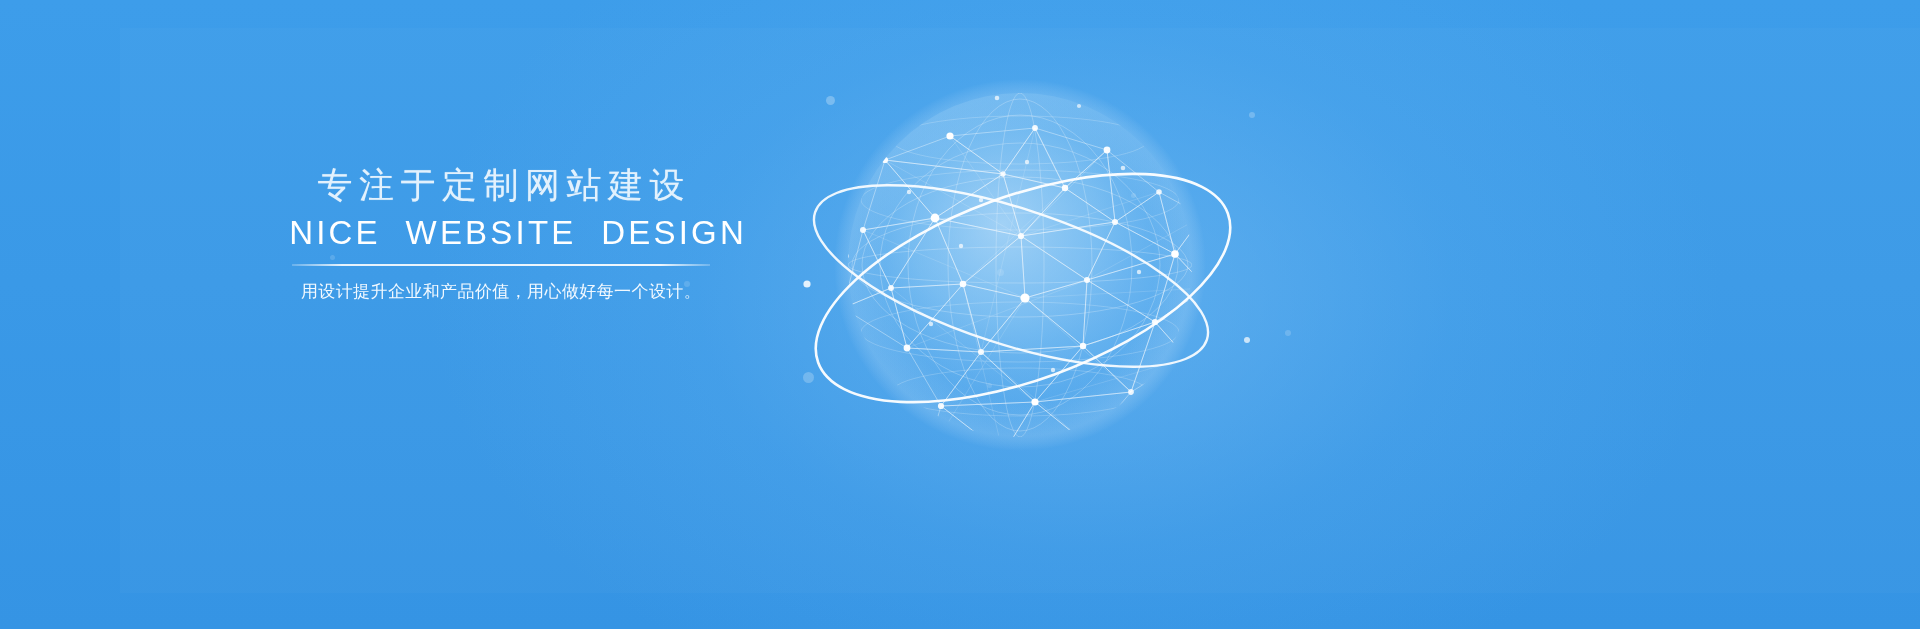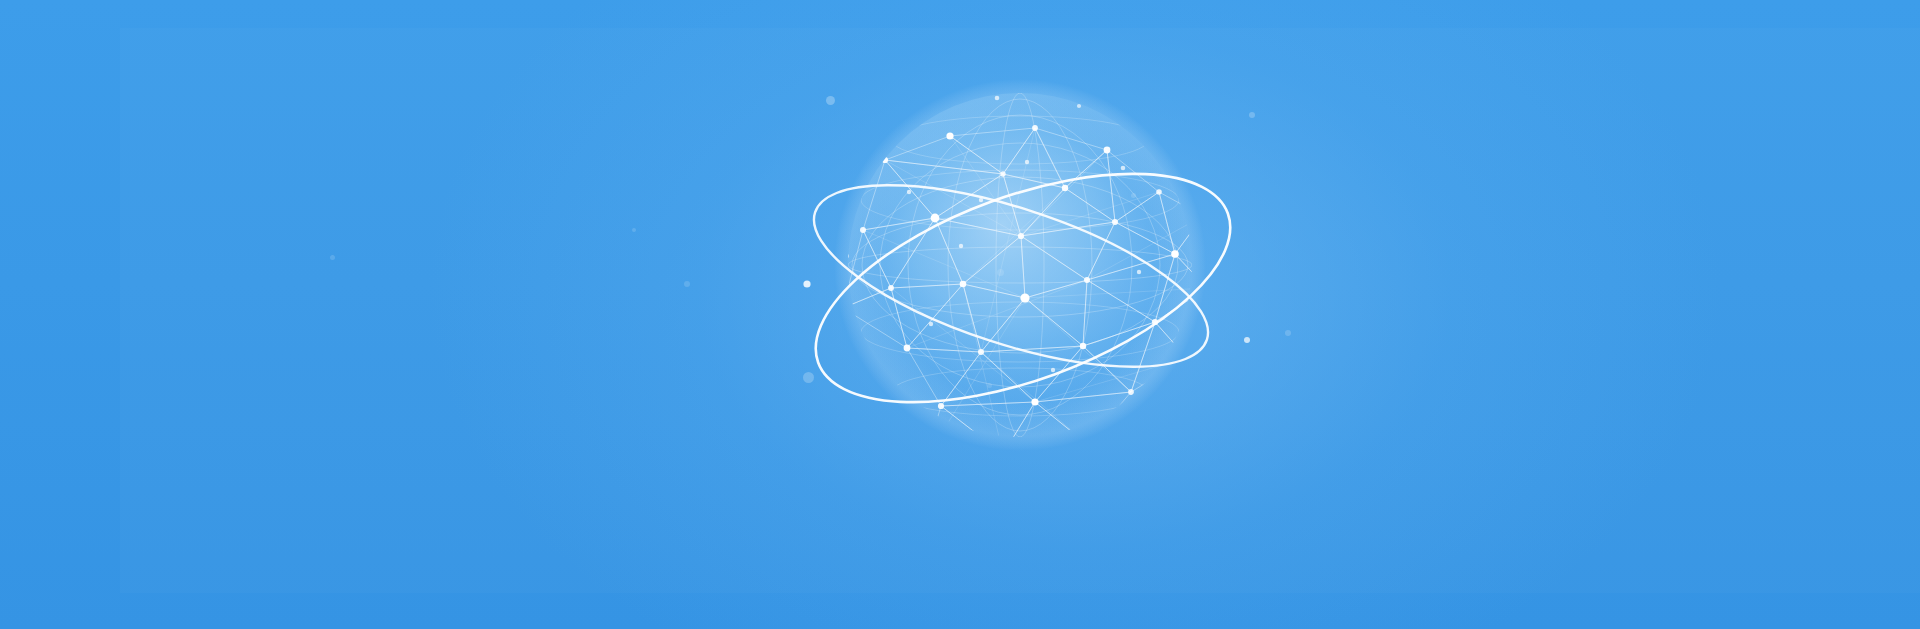--- a/index.html
+++ b/index.html
@@ -271,14 +271,20 @@
         <ellipse cx="276" cy="236" rx="206" ry="68" transform="rotate(18 276 236)" stroke-opacity="0.9" stroke-width="2.4"></ellipse>
       </g>
 
       <g fill="#ffffff">
         <circle cx="72" cy="244" r="3.6" opacity="0.85"></circle>
         <circle cx="512" cy="300" r="3.0" opacity="0.7"></circle>
       </g>
     </svg>
   </div>
 
+  <div class="copy">
+    <h1 class="headline-cn">专注于定制网站建设</h1>
+    <h2 class="headline-en">NICE  WEBSITE  DESIGN</h2>
+    <div class="divider"></div>
+    <p class="subcopy">用设计提升企业和产品价值，用心做好每一个设计。</p>
+  </div>
 
 </div>
 
 </body></html>

